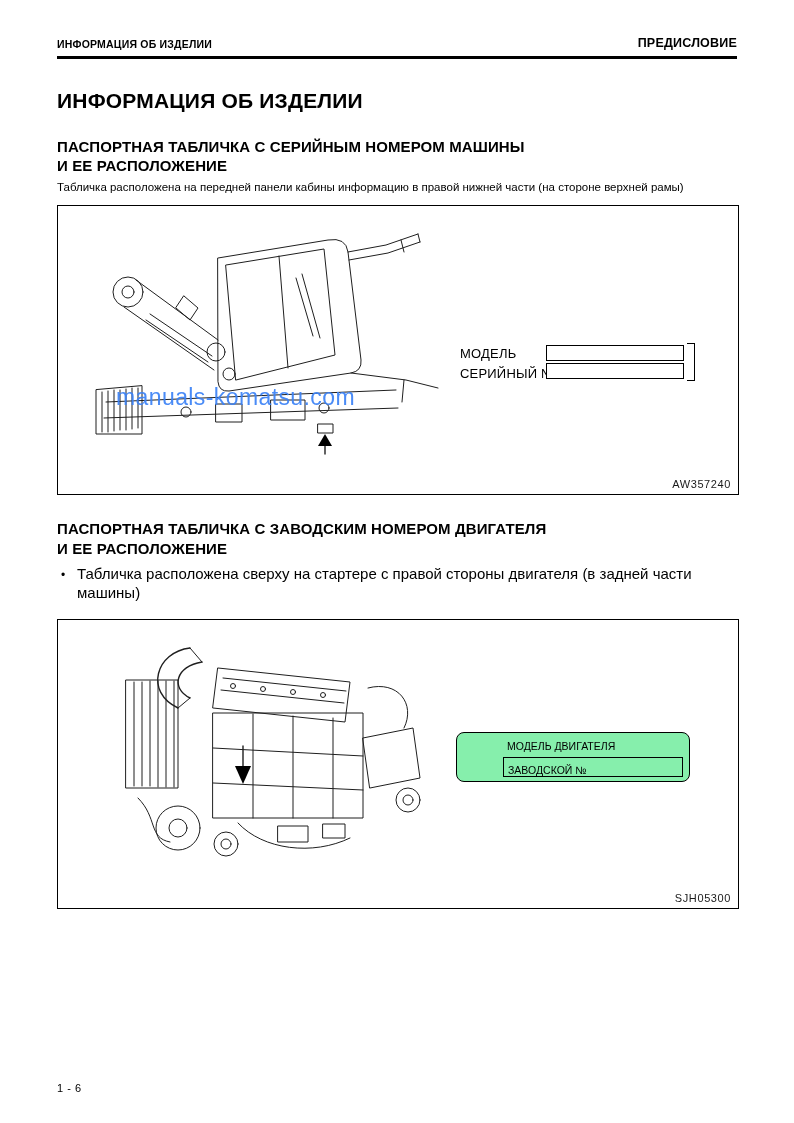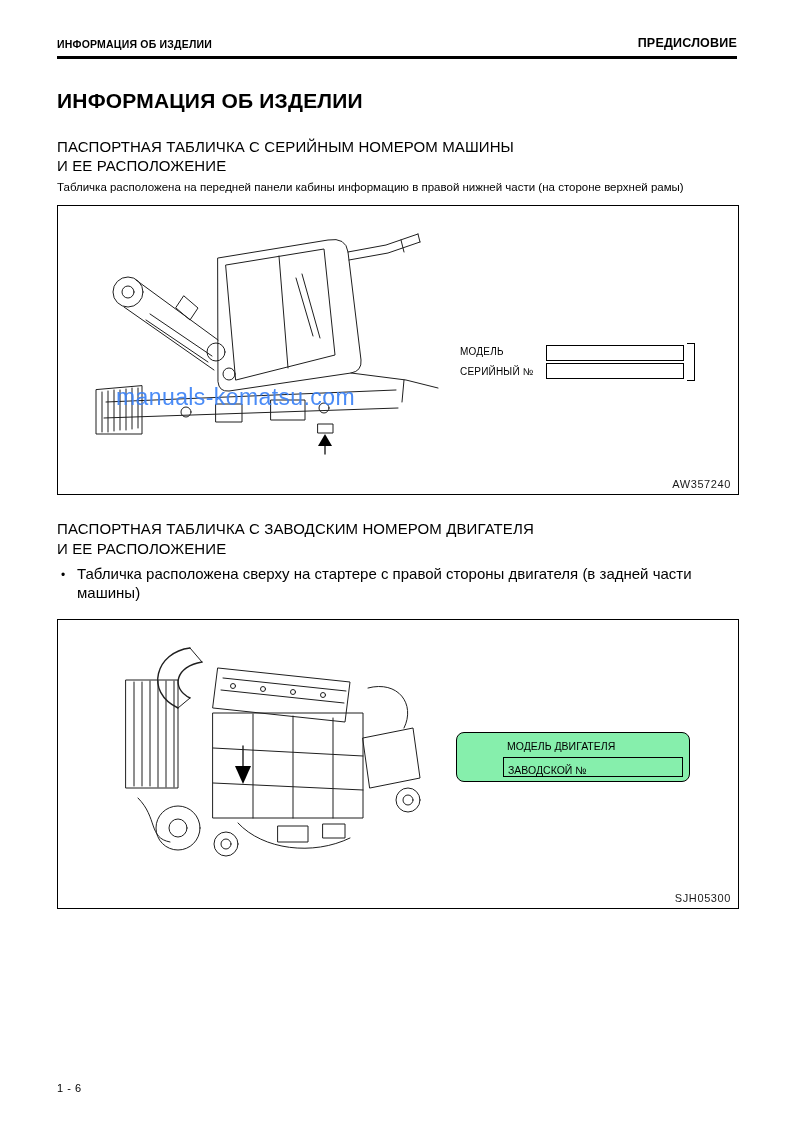--- a/index.html
+++ b/index.html
@@ -12,32 +12,32 @@
   .page{position:absolute;left:57px;top:36px;width:680px}
 
   .page-header{display:flex;justify-content:space-between;align-items:flex-end;
     border-bottom:3px solid #000;padding-bottom:6px}
   .hdr-left{font-size:10.5px;font-weight:bold;letter-spacing:.2px}
   .hdr-right{font-size:12.5px;font-weight:bold;letter-spacing:.2px}
 
   .doc-title{font-size:21px;font-weight:bold;margin:30px 0 0 0;letter-spacing:.2px}
   .intro{font-size:11.5px;line-height:1.32;margin:5px 0 0 0;max-width:672px}
 
-  .sec-heading{font-size:15px;font-weight:normal;line-height:1.28;margin:24px 0 0 0;letter-spacing:.1px}
+  .sec-heading{font-size:15px;font-weight:bold;line-height:1.28;margin:24px 0 0 0;letter-spacing:.1px}
   .sec-body{font-size:11.5px;margin:5px 0 0 0;line-height:1.3}
   .bullet-item{display:flex;font-size:15px;margin:6px 0 16px 0;line-height:1.3}
   .bullet-dot{width:16px;flex:0 0 16px;padding-left:4px}
   .bullet-dot::before{content:"\2022";font-size:12px}
 
   .figure-box{position:relative;border:1px solid #000;width:680px;height:288px;margin-top:10px;background:#fff}
   .figure-box.second{margin-top:12px}
   .fig-svg{position:absolute;left:8px;top:6px}
   .fig-code{position:absolute;right:7px;bottom:4px;font-size:11px;letter-spacing:.6px;color:#1a1a1a}
 
-  .callout-label{position:absolute;font-size:10px;white-space:nowrap;letter-spacing:.2px}
+  .callout-label{position:absolute;font-size:13px;white-space:nowrap;letter-spacing:.2px}
   .callout-box{position:absolute;border:1px solid #000;background:#fff}
   .bracket{position:absolute;width:7px;height:36px;
     border-top:1.5px solid #000;border-right:1.5px solid #000;border-bottom:1.5px solid #000}
 
   .watermark{position:absolute;font-size:23px;font-weight:500;letter-spacing:.4px;opacity:.92}
 
   .plate{position:absolute;border:1.2px solid #000;border-radius:8px;background:#86efac}
   .plate-row1{position:absolute;left:50px;top:7px;font-size:10.5px;white-space:nowrap}
   .plate-row2-box{position:absolute;left:46px;right:6px;top:24px;height:18px;border:1px solid #000;
     display:flex;align-items:flex-end;padding-left:4px;font-size:10.5px;white-space:nowrap}

